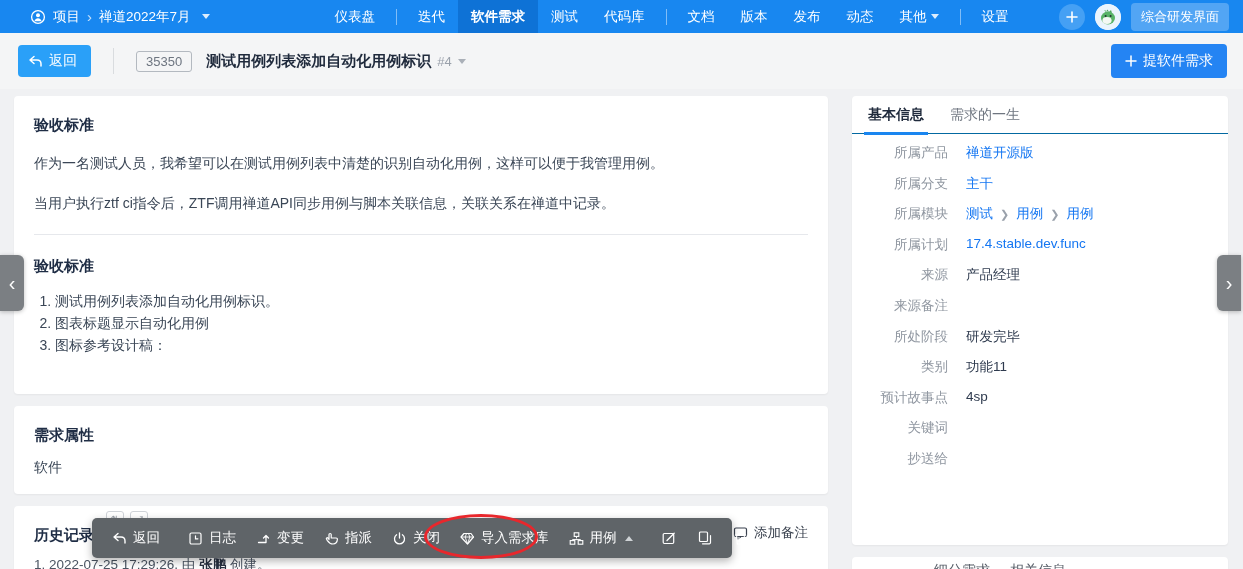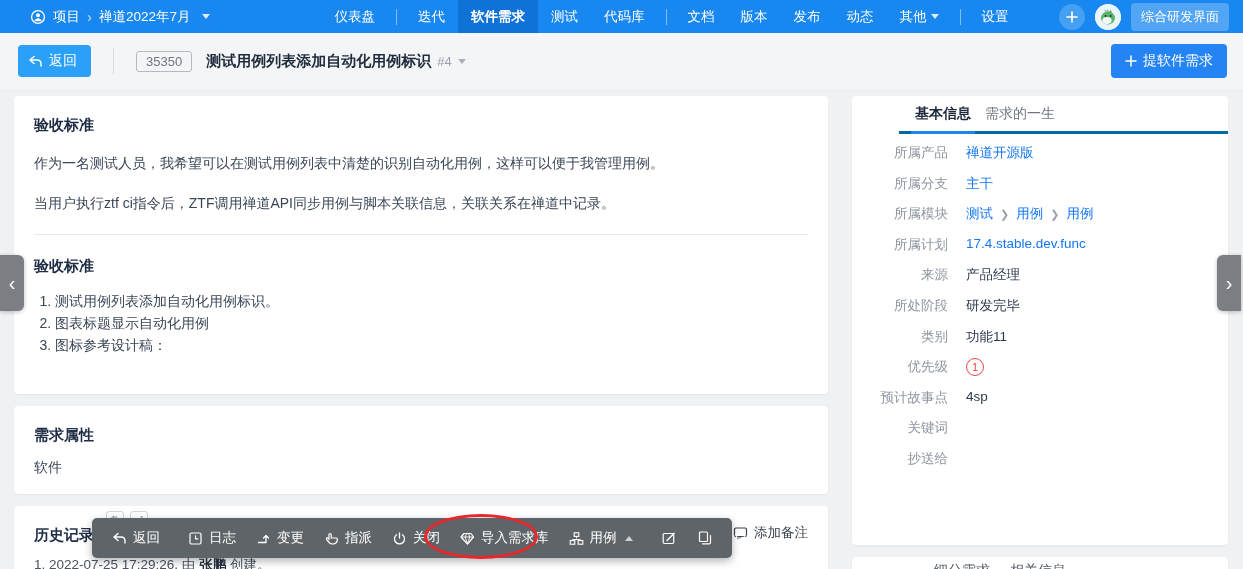--- a/index.html
+++ b/index.html
@@ -48,21 +48,21 @@
 
   
   .float-toolbar { position:absolute; left:92px; top:518px; width:640px; height:40px; background:#5f6468; border-radius:5px; box-shadow:0 3px 8px rgba(0,0,0,.3); display:flex; align-items:center; color:#fff; font-size:13.5px; padding:0 10px; z-index:2; }
   .tb-item { display:flex; align-items:center; gap:6px; padding:0 10px; cursor:pointer; white-space:nowrap; }
   .tb-sep { width:1px; height:18px; background:rgba(255,255,255,.3); margin:0 4px; }
   .tb-caret-up { width:0; height:0; border-left:4px solid transparent; border-right:4px solid transparent; border-bottom:5px solid #cfd3d6; margin-left:2px; }
   .annotation-ellipse { position:absolute; left:424px; top:514px; width:114px; height:45px; border:3px solid #e8272c; border-radius:50%; z-index:3; pointer-events:none; }
 
   
   .card-info { left:852px; top:96px; width:376px; height:449px; }
-  .tabs { display:flex; gap:14px; padding:0 16px; border-bottom:3px solid #0369a1; height:38px; align-items:center;margin-left:47px; }
+  .tabs { display:flex; gap:26px; padding:0 16px; border-bottom:1px solid #0369a1; height:38px; align-items:center; }
   .tab { font-size:14px; color:#6f7680; cursor:pointer; height:38px; display:flex; align-items:center; position:relative; }
   .tab.active { color:#1f2a3c; font-weight:700; }
   .tab.active::after { content:""; position:absolute; left:-4px; right:-4px; bottom:-1px; height:3px; background:#1a86f0; }
   .fields { padding:10px 16px 0; }
   .field-row { display:flex; align-items:flex-start; height:30.6px; font-size:13.5px; }
   .field-label { width:80px; text-align:right; color:#8f96a0; flex:none; }
   .field-value { margin-left:18px; color:#2e3a4e; display:flex; align-items:center; gap:7px; }
   a.link { color:#1476f2; text-decoration:none; cursor:pointer; }
   .mod-sep { color:#9aa1ab; font-size:11px; }
   .status-dot { width:7px; height:7px; border-radius:50%; background:#2b3a4e; display:inline-block; }
@@ -321,32 +321,30 @@
       <span class="field-label">所属计划</span>
       <span class="field-value">
           <a class="link">17.4.stable.dev.func</a>
         </span>
     </div>
     <div class="field-row">
       <span class="field-label">来源</span>
       <span class="field-value">产品经理</span>
     </div>
     <div class="field-row">
+      <span class="field-label">来源备注</span>
+      <span class="field-value"></span>
+    </div>
+    <div class="field-row">
       <span class="field-label">所处阶段</span>
       <span class="field-value">研发完毕</span>
     </div>
     <div class="field-row">
       <span class="field-label">类别</span>
       <span class="field-value">功能11</span>
-    </div>
-    <div class="field-row">
-      <span class="field-label">优先级</span>
-      <span class="field-value">
-          <span class="prio-badge">1</span>
-        </span>
     </div>
     <div class="field-row">
       <span class="field-label">预计故事点</span>
       <span class="field-value">4sp</span>
     </div>
     <div class="field-row">
       <span class="field-label">关键词</span>
       <span class="field-value"></span>
     </div>
     <div class="field-row">

